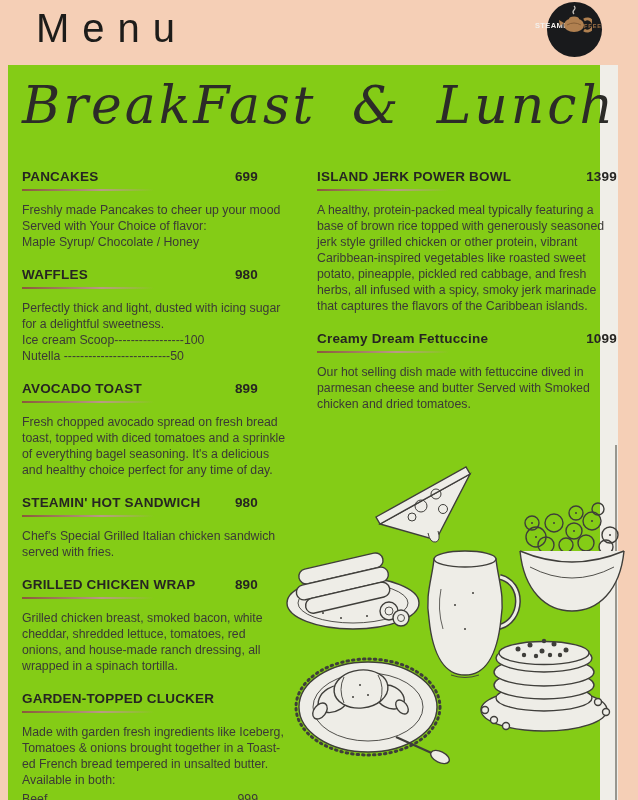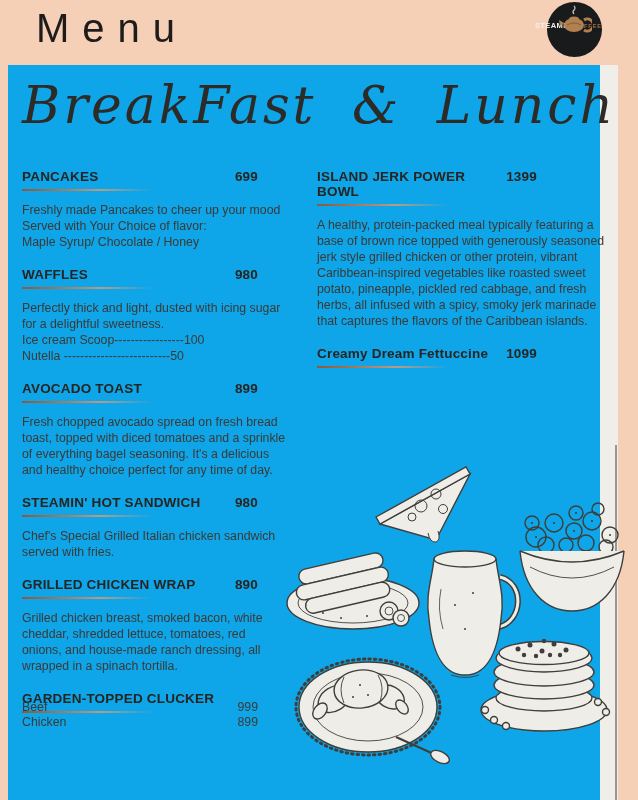--- a/index.html
+++ b/index.html
@@ -29,21 +29,21 @@
     display:flex; flex-direction:row; align-items:center; justify-content:flex-end;
     padding-bottom:7px;
   }
   .logo svg { position:absolute; top:3px; left:11px; }
   .logo-line1 { font-size:7.5px; font-weight:bold; color:#f3f0ec; letter-spacing:.4px; line-height:8px; }
   .logo-line2 { font-size:5.5px; font-weight:bold; color:#9c7046; letter-spacing:1px; line-height:7px; }
 
   
   .card {
     position:absolute; top:65px; left:8px; width:610px; height:735px;
-    background:#0ea5e9;
+    background:#84cc16;
   }
   .card-right-strip {
     position:absolute; top:0; left:592px; width:18px; height:735px;
     background:#f0eee8;
   }
   .page-fold-line {
     position:absolute; top:380px; left:607px; width:2px; height:355px;
     background:#98978f;
   }
 
@@ -64,21 +64,21 @@
   .col-left  { width:278px; flex:none; }
   .col-right { width:300px; flex:none; margin-left:17px; }
 
   .item { margin-bottom:2px; }
   .item-head {
     display:flex; align-items:flex-start;
     font-size:13.5px; font-weight:bold; color:#262522;
     letter-spacing:.2px;
   }
   .col-left  .item-head .price { margin-left:auto; padding-right:42px; }
-  .col-right .item-head .price { margin-left:auto; padding-right:80px; }
+  .col-right .item-head .price { margin-left:auto; }
   .underline {
     width:132px; height:2px; margin-top:5px;
     background:linear-gradient(to right, #8a5a3b, #b99b85 60%, rgba(185,155,133,0));
   }
   .item-desc {
     margin-top:11px; margin-bottom:17px;
     font-size:12.3px; line-height:16px; color:#3b3a36;
     white-space:pre-line;
   }
   .variant-row {
@@ -178,20 +178,24 @@
 onions, and house-made ranch dressing, all
 wrapped in a spinach tortilla.</div>
       </div>
 
       <div class="item">
         <div class="item-head">
           <span>GARDEN-TOPPED CLUCKER</span>
           <span class="price"></span>
         </div>
         <div class="underline"></div>
+        <div class="item-desc">Made with garden fresh ingredients like Iceberg,
+Tomatoes &amp; onions brought together in a Toast-
+ed French bread tempered in unsalted butter.
+Available in both:</div>
         <div class="variants">
           <div class="variant-row">
             <span>Beef</span>
             <span class="price">999</span>
           </div>
           <div class="variant-row">
             <span>Chicken</span>
             <span class="price">899</span>
           </div>
         </div>
@@ -215,20 +219,23 @@
 herbs, all infused with a spicy, smoky jerk marinade
 that captures the flavors of the Caribbean islands.</div>
       </div>
 
       <div class="item">
         <div class="item-head">
           <span>Creamy Dream Fettuccine</span>
           <span class="price">1099</span>
         </div>
         <div class="underline"></div>
+        <div class="item-desc">Our hot selling dish made with fettuccine dived in
+parmesan cheese and butter Served with Smoked
+chicken and dried tomatoes.</div>
       </div>
 
     </div>
   </div>
 
   <svg class="illustrations" viewBox="0 0 347 330" stroke="#3f3e3a" stroke-width="1.4" fill="none">
 
     <g>
       <ellipse cx="72" cy="140" rx="66" ry="26" fill="#eeede7"></ellipse>
       <ellipse cx="72" cy="140" rx="55" ry="20" stroke-width="0.9"></ellipse>

